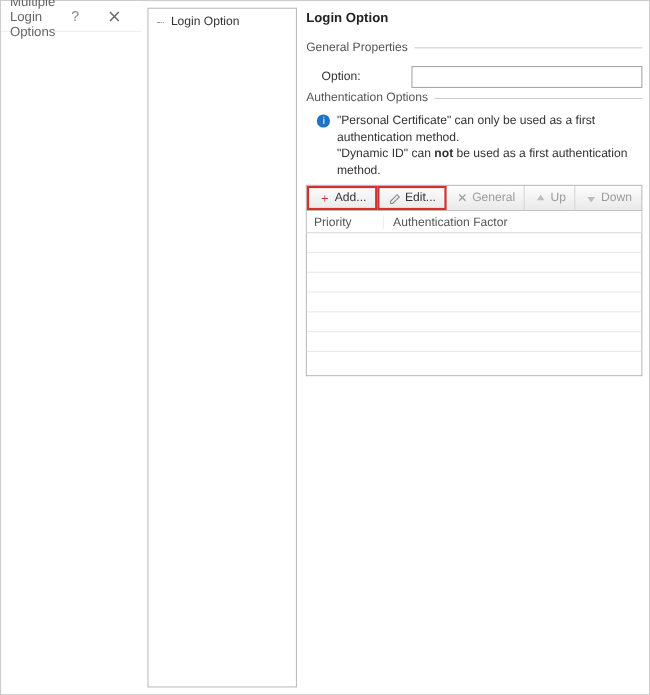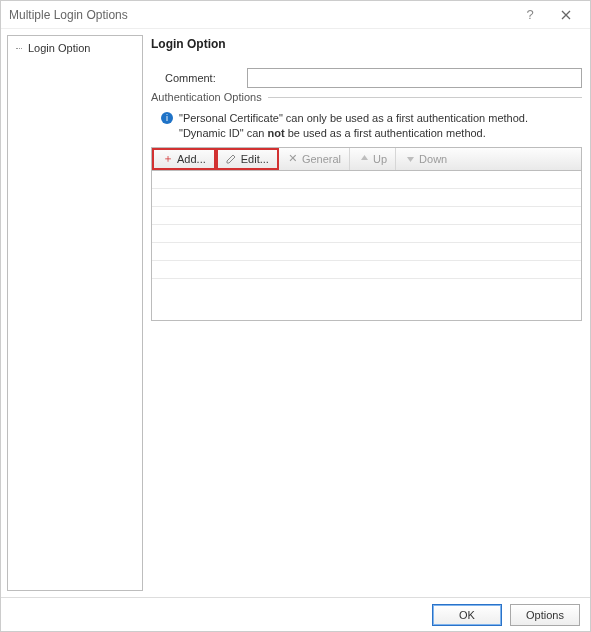--- a/index.html
+++ b/index.html
@@ -12,21 +12,21 @@
     width: 591px;
     height: 632px;
     overflow: hidden;
   }
   .window {
     width: 591px;
     height: 632px;
     border: 1px solid #ccc;
     background: #fff;
     display: flex;
-    flex-direction: column;
+    flex-direction: row;
   }
   .titlebar {
     height: 28px;
     display: flex;
     align-items: center;
     padding: 0 6px 0 8px;
     color: #666;
     background: #fff;
     border-bottom: 1px solid #eee;
   }
@@ -209,24 +209,28 @@
   </div>
 
   <div class="body">
     <div class="tree">
       <div class="tree-item">Login Option</div>
     </div>
 
     <div class="main">
       <h1>Login Option</h1>
 
+      <div class="section-hdr">
+        <span>General Properties</span>
+        <span class="line"></span>
+      </div>
 
 
       <div class="form-row">
-        <span class="lbl">Comment:</span>
+        <span class="lbl">Option:</span>
         <input type="text" class="comment-input" value="" style="">
       </div>
 
 
       <div class="section-hdr">
         <span>Authentication Options</span>
         <span class="line"></span>
       </div>
 
       <div class="auth-note">
@@ -268,20 +272,24 @@
           <span class="ico">
             <svg width="11" height="11" viewBox="0 0 11 11">
                 <path d="M2 4 L9 4 L5.5 9 Z" fill="#bdbdbd"></path>
               </svg>
           </span>
           <span>Down</span>
         </div>
       </div>
 
       <div class="table">
+        <div class="thead">
+          <div class="col1">Priority</div>
+          <div class="col2">Authentication Factor</div>
+        </div>
         <div class="tbody">
           <div class="row"></div>
           <div class="row"></div>
           <div class="row"></div>
           <div class="row"></div>
           <div class="row"></div>
           <div class="row"></div>
           <div class="row" style="border-bottom:none;"></div>
         </div>
       </div>

